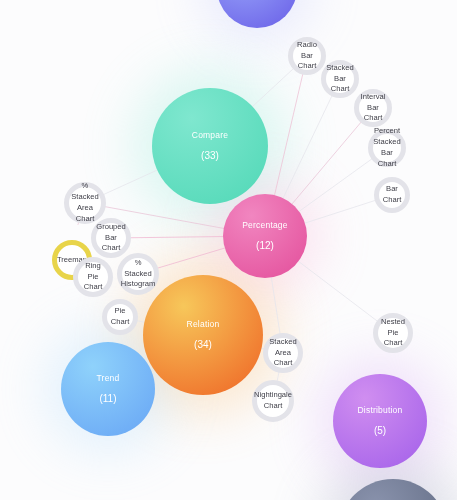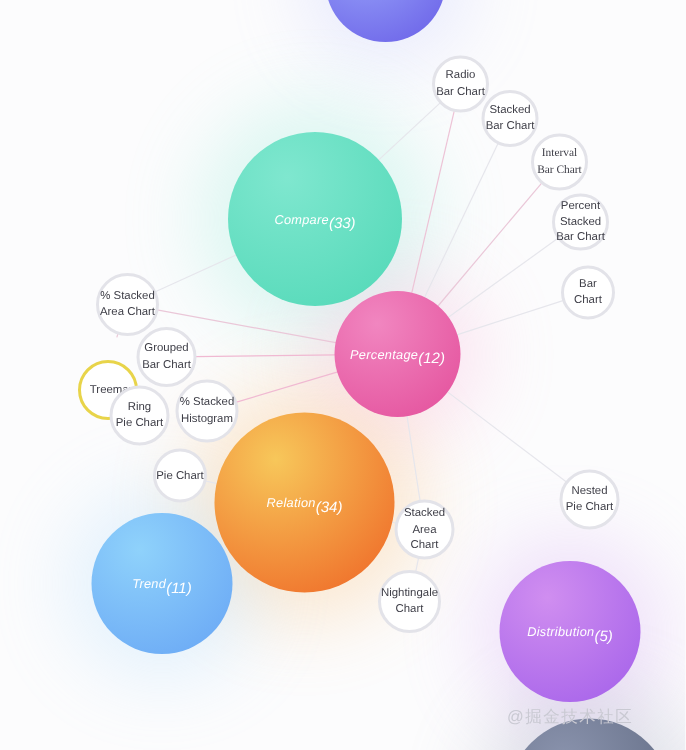--- a/index.html
+++ b/index.html
@@ -13,34 +13,33 @@
 
   
   .halo{position:absolute;border-radius:50%;filter:blur(26px);opacity:.30;pointer-events:none;}
 
   
   #edges{position:absolute;left:0;top:0;width:457px;height:500px;}
 
   
   .bubble{
     position:absolute;border-radius:50%;
-    display:flex;flex-direction:row;
+    display:flex;flex-direction:column;
     align-items:center;justify-content:center;
     color:#fff;text-align:right;
     line-height:1.25;
-    font-style:italic;
   }
   .bubble .b-name{font-size:8.5px;letter-spacing:.2px;}
   .bubble .b-count{font-size:10px;margin-top:9px;}
 
   
   .node{
     position:absolute;border-radius:50%;
     background:#ffffff;
-    border:2px solid #0f766e;
+    border:5px solid #0f766e;
     display:flex;align-items:center;justify-content:center;
     text-align:center;
     color:#3d3d46;
     font-size:7.6px;
     line-height:1.42;
     box-sizing:border-box;
   }
   .node.wide-text{overflow:visible;}
   .node .n-label{display:block;width:120%;}
 
@@ -109,21 +108,21 @@
       </div>
       <div class="bubble" style="left: 338px; top: 479px; height: 110px; width: 110px; background: radial-gradient(circle at 34% 26%, rgb(138, 147, 173) 0%, rgb(94, 104, 128) 92%);"></div>
     </div>
   <div id="nodes">
       <div class="node" style="left: 288px; top: 37px; height: 38px; width: 38px; border-color: rgb(227, 227, 233);">
         <span class="n-label">Radio<br>Bar Chart</span>
       </div>
       <div class="node" style="left: 321px; top: 60px; height: 38px; width: 38px; border-color: rgb(227, 227, 233);">
         <span class="n-label">Stacked<br>Bar Chart</span>
       </div>
-      <div class="node wide-text" style="left: 354px; top: 89px; height: 38px; width: 38px; border-color: rgb(227, 227, 233); font-family: Liberation Serif, serif;">
+      <div class="node wide-text" style="left: 354px; top: 89px; height: 38px; width: 38px; border-color: rgb(227, 227, 233);">
         <span class="n-label">Interval Bar Chart</span>
       </div>
       <div class="node wide-text" style="left: 368px; top: 129px; height: 38px; width: 38px; border-color: rgb(227, 227, 233);">
         <span class="n-label">Percent Stacked<br>Bar Chart</span>
       </div>
       <div class="node" style="left: 374px; top: 177px; height: 36px; width: 36px; border-color: rgb(227, 227, 233);">
         <span class="n-label">Bar Chart</span>
       </div>
       <div class="node" style="left: 373px; top: 313px; height: 40px; width: 40px; border-color: rgb(227, 227, 233);">
         <span class="n-label">Nested<br>Pie Chart</span>
@@ -146,14 +145,13 @@
       <div class="node" style="left: 73px; top: 257px; height: 40px; width: 40px; border-color: rgb(227, 227, 233);">
         <span class="n-label">Ring<br>Pie Chart</span>
       </div>
       <div class="node" style="left: 117px; top: 253px; height: 42px; width: 42px; border-color: rgb(227, 227, 233);">
         <span class="n-label">% Stacked<br>Histogram</span>
       </div>
       <div class="node" style="left: 102px; top: 299px; height: 36px; width: 36px; border-color: rgb(227, 227, 233);">
         <span class="n-label">Pie Chart</span>
       </div>
     </div>
-  <div id="watermark" style="left: 338px; top: 470px; color: rgb(201, 201, 210);">@掘金技术社区</div>
 </div>
 
 </body></html>

